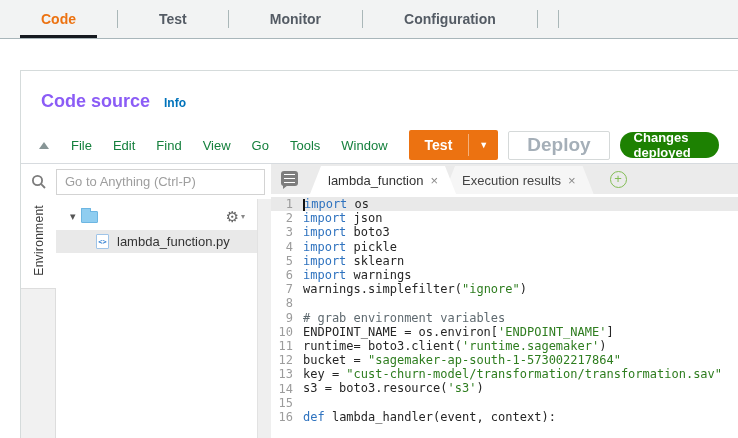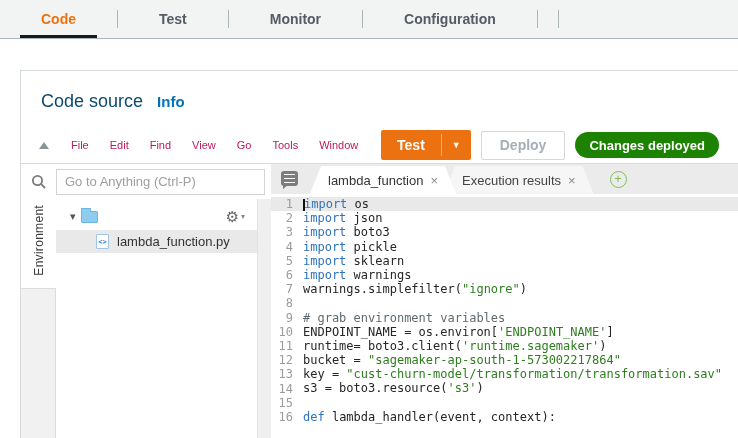--- a/index.html
+++ b/index.html
@@ -13,41 +13,41 @@
     font-weight:700; color:#545b64; cursor:pointer; }
   .toptab.active { color:#ec7211; box-shadow: inset 0 -3px 0 #16191f; }
   .tsep { width:1px; background:#aab7b8; margin:10px 0; }
 
   .gap { height:31px; background:#fff; }
 
   
   .card { margin-left:20px; width:750px; height:500px; border:1px solid #d5dbdb;
     background:#fff; display:flex; flex-direction:column; }
   .card-h { display:flex; align-items:baseline; gap:14px; padding:20px 20px 15px; }
-  .card-title { font-size:18px; font-weight:400; color:#0c4a6e; }
-  .info-link { font-size:15px; font-weight:700; color:#0073bb; cursor:pointer; }
+  .card-title { font-size:18px; font-weight:700; color:#8b5cf6; }
+  .info-link { font-size:12px; font-weight:700; color:#0073bb; cursor:pointer; }
 
   
   .mbar { height:37px; display:flex; align-items:center;
     border-bottom:1px solid #d7dbdf; padding:0 18px; }
   .collapse { width:0; height:0; border-left:5px solid transparent;
     border-right:5px solid transparent; border-bottom:7px solid #879596;
     margin-right:22px; cursor:pointer; }
-  .menu { font-size:11px; color:#be185d; margin-right:21px; cursor:pointer; }
+  .menu { font-size:13px; color:#15803d; margin-right:21px; cursor:pointer; }
   .controls { margin-left:auto; display:flex; align-items:center; gap:10px;
     margin-right:32px; }
   .btn-test { display:flex; align-items:stretch; background:#ec7211;
     border-radius:2px; color:#fff; font-weight:700; font-size:14px; height:30px;
     cursor:pointer; }
   .btn-test .m { display:flex; align-items:center; padding:0 16px; }
   .btn-test .d { width:1px; background:rgba(255,255,255,.45); margin:4px 0; }
   .btn-test .c { display:flex; align-items:center; padding:0 10px; font-size:9px; }
   .btn-deploy { height:29px; display:flex; align-items:center; padding:0 18px;
     background:#fff; border:1px solid #d5d9d9; border-radius:2px; color:#a5afb8;
-    font-weight:700; font-size:14px; cursor:pointer; }
+    font-weight:700; font-size:19px; cursor:pointer; }
   .badge { height:26px; display:flex; align-items:center; padding:0 14px;
     background:#1d8102; border-radius:13px; color:#fff; font-weight:700;
     font-size:13px; }
 
   
   .ide { flex:1; display:flex; min-height:0; }
   .left { width:250px; display:flex; flex-direction:column; flex:none; }
   .srow { height:35px; display:flex; align-items:center; }
   .sicon { width:35px; display:flex; justify-content:center; cursor:pointer; }
   .goto { flex:1; height:24px; border:1px solid #d3d3d3; margin-right:6px;

